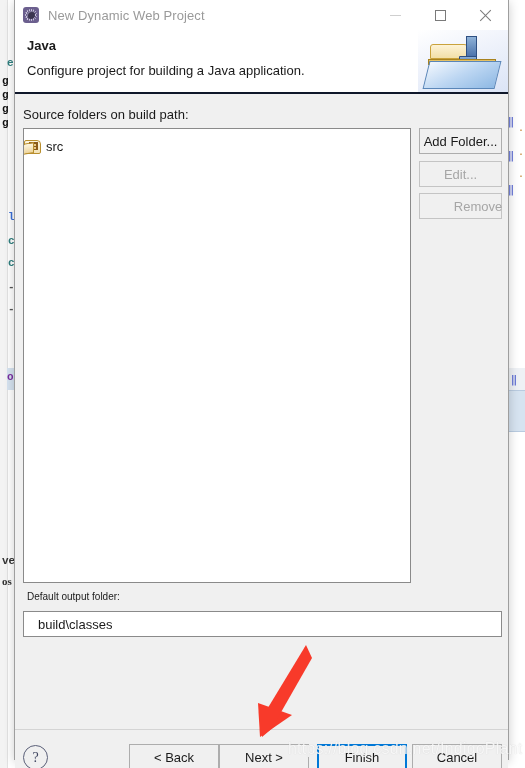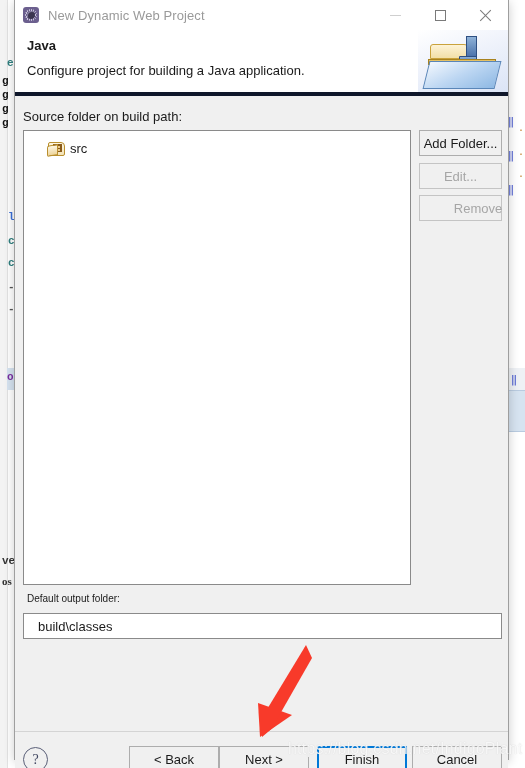--- a/index.html
+++ b/index.html
@@ -149,21 +149,21 @@
     width: 15px; height: 1px; background: #7a7a7a;
   }
   .win-close-glyph::before { transform: rotate(45deg); }
   .win-close-glyph::after  { transform: rotate(-45deg); }
 
   
   #header {
     position: relative;
     height: 62px;
     background: #ffffff;
-    border-bottom: 4px solid #0f172a;
+    border-bottom: 2px solid #0f172a;
     overflow: hidden;
   }
   #header-title {
     position: absolute;
     left: 12px; top: 8px;
     font-size: 13px;
     font-weight: bold;
     color: #1a1a1a;
   }
   #header-desc {
@@ -230,21 +230,20 @@
     width: 388px; height: 455px;
     background: #ffffff;
     border: 1px solid #8a8a8a;
     box-sizing: border-box;
     overflow: hidden;
   }
   .tree-row {
     display: flex;
     align-items: center;
     height: 20px;
-    padding-left: 24px;
     font-size: 13px;
     color: #1a1a1a;
   }
   .tree-row-spacer { height: 7px; }
   .src-folder-icon {
     position: relative;
     width: 16px; height: 13px;
     flex: none;
     margin-right: 6px;
   }
@@ -441,21 +440,21 @@
       <span class="hdr-folder-back"></span>
       <span class="hdr-j"></span>
       <span class="hdr-j-foot"></span>
       <span class="hdr-bar"></span>
       <span class="hdr-folder-front"></span>
     </div>
   </div>
 
   <div id="body-area">
 
-    <div id="lbl-source">Source folder on build path:</div>
+    <div id="lbl-source">Source folders on build path:</div>
 
     <div id="src-list">
       <div class="tree-row-spacer"></div>
       <div class="tree-row">
         <span class="src-folder-icon">
           <span class="f-back"></span>
           <span class="f-grid"></span>
           <span class="f-flap"></span>
         </span>
         <span>src</span>

